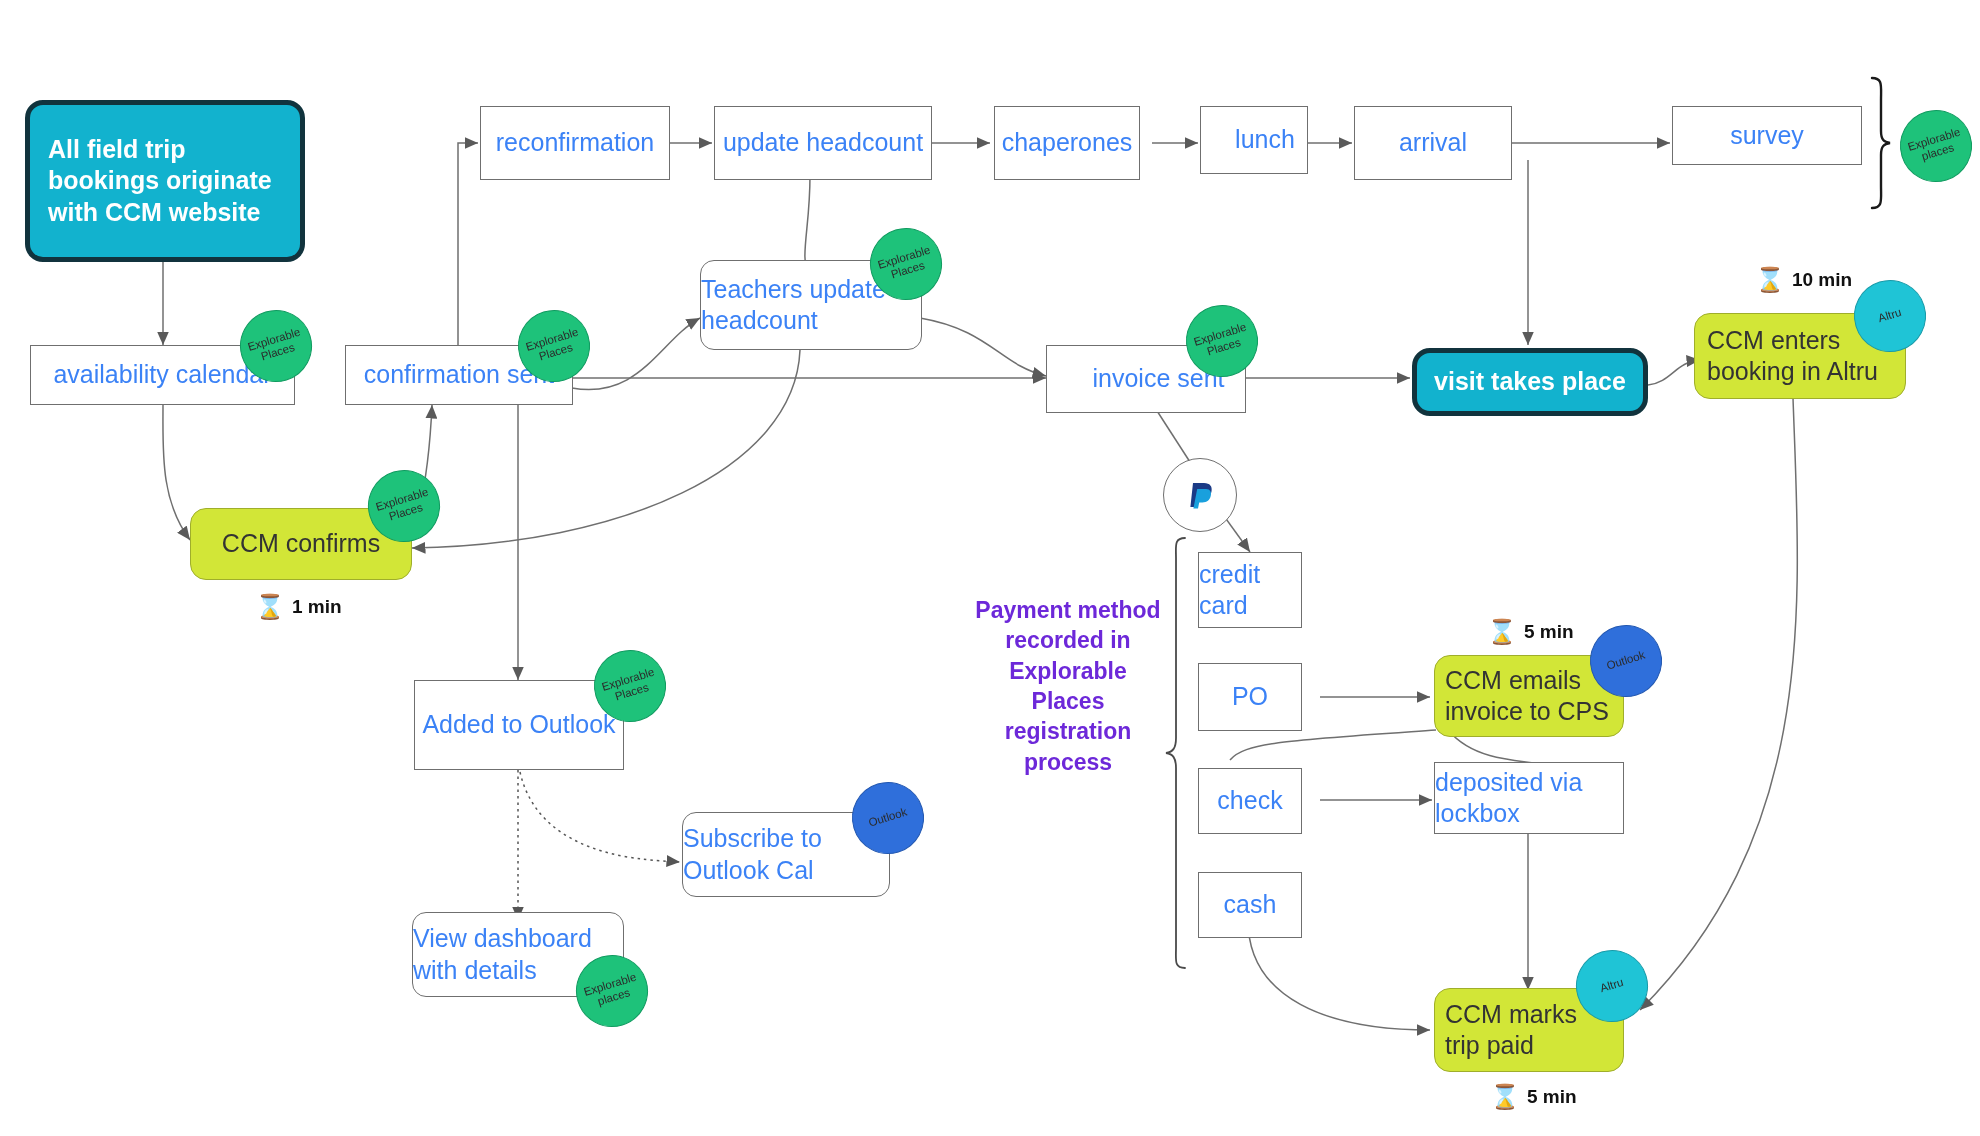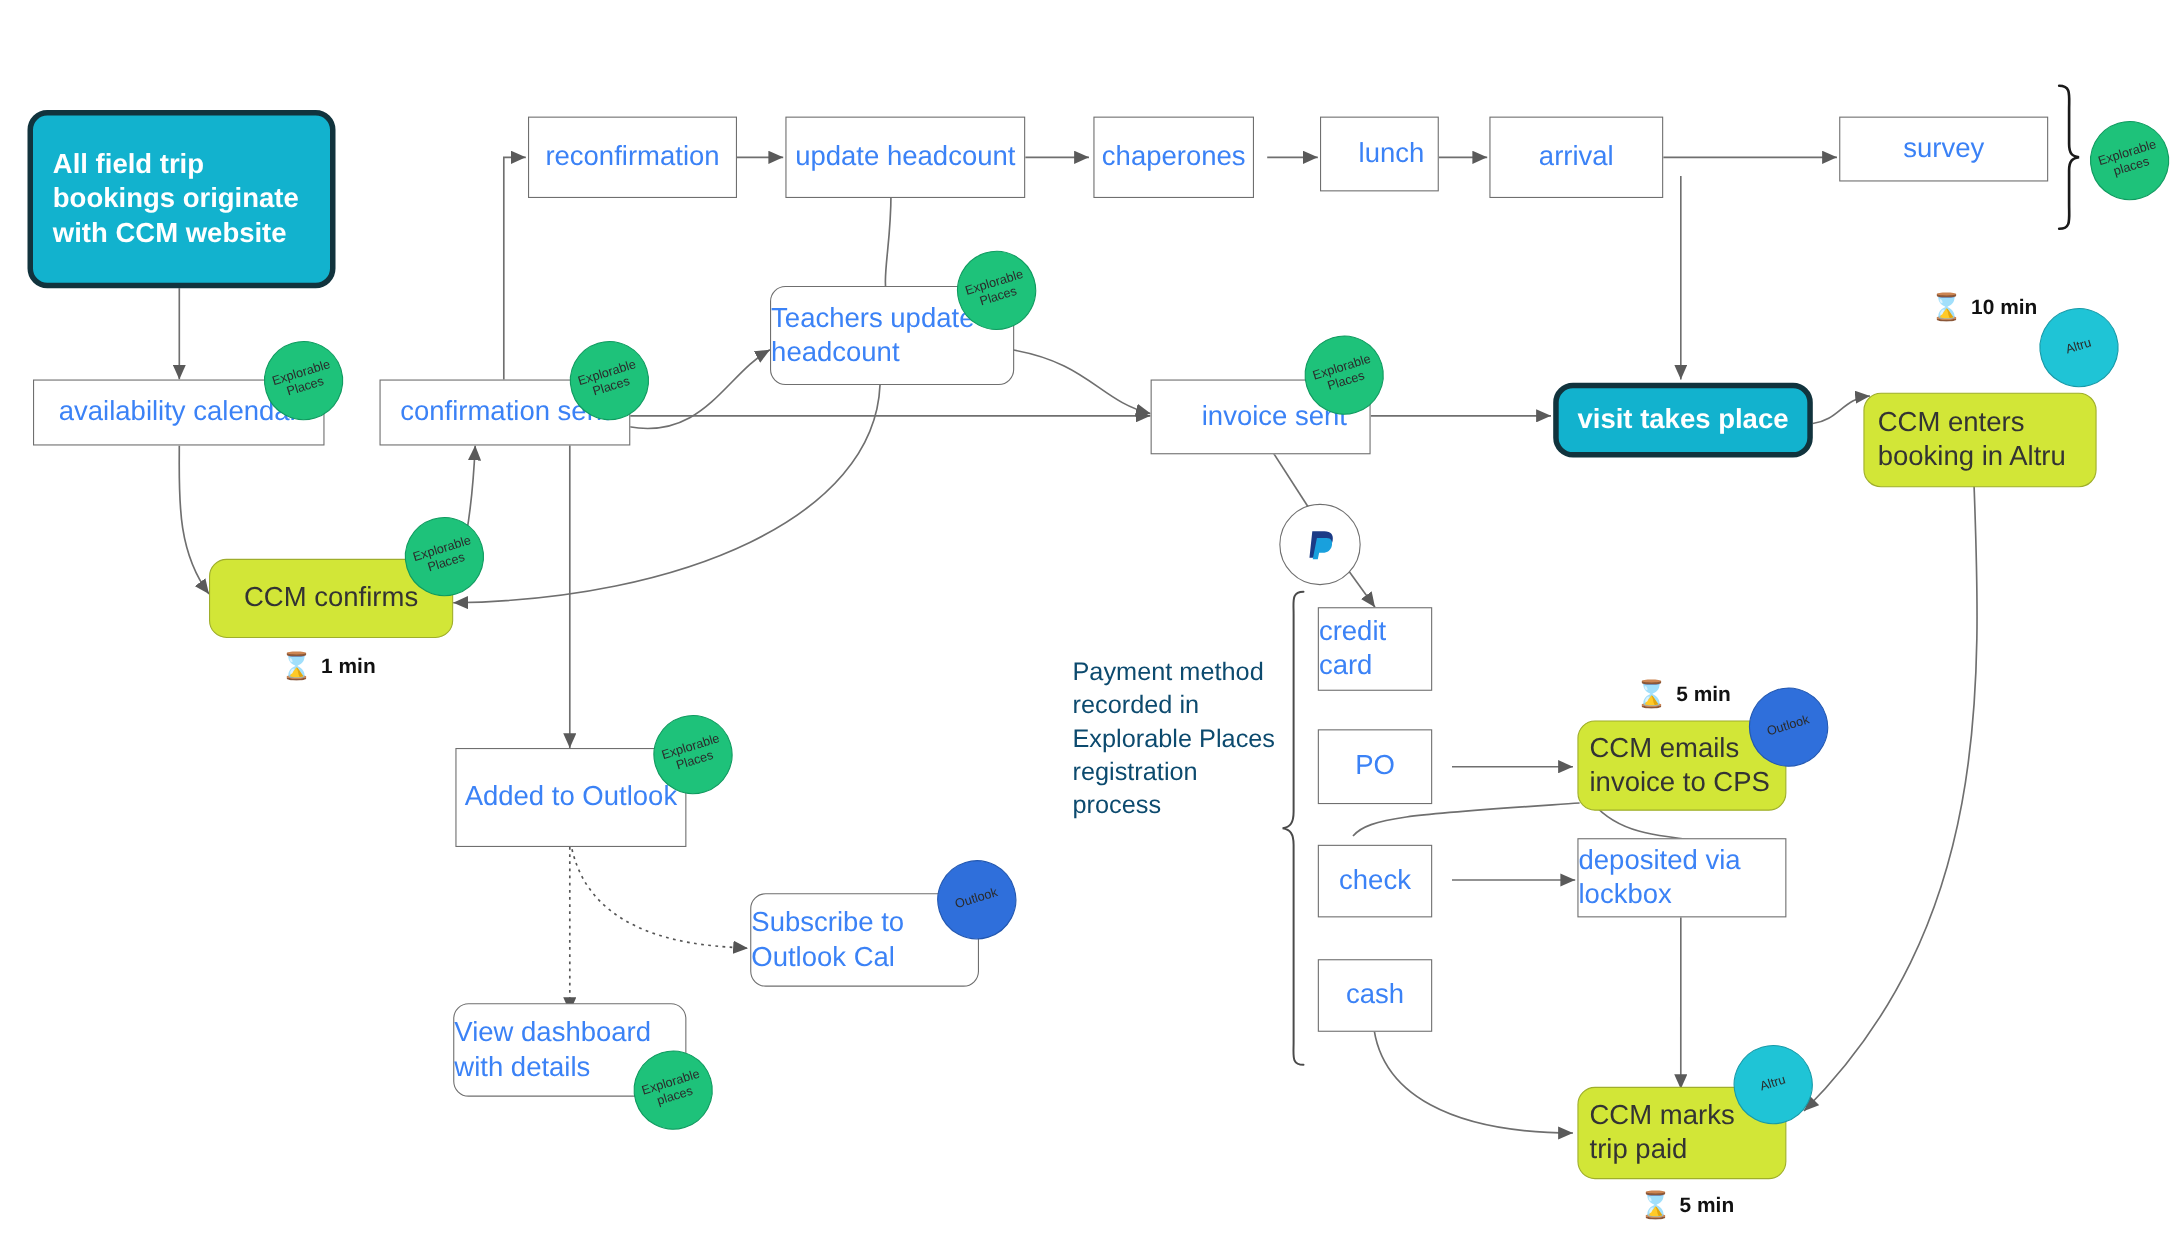--- a/index.html
+++ b/index.html
@@ -32,21 +32,21 @@
 
   
   .paypal{position:absolute;border-radius:50%;background:#ffffff;border:1.4px solid #6f6f6f;
           display:flex;align-items:center;justify-content:center;}
 
   
   .dur{position:absolute;display:flex;align-items:center;gap:7px;font-size:19px;
        font-weight:bold;color:#111;white-space:nowrap;}
   .hourglass{font-size:24px;line-height:1;color:#000;}
 
-  .note{position:absolute;font-size:23px;color:#0c4a6e;text-align:left;line-height:1.32;}
+  .note{position:absolute;font-size:23px;color:#6d28d9;text-align:center;line-height:1.32;font-weight:bold;}
 </style>
 </head>
 <body>
 
 <div id="canvas">
 
   <svg id="wires" viewBox="0 0 1980 1136">
     <defs>
       <marker id="ah" markerWidth="10" markerHeight="8" refX="9" refY="4" orient="auto">
         <path d="M0,0 L9,4 L0,8 z" fill="#5a5a5a"></path>
@@ -190,21 +190,21 @@
     <span>invoice sent</span>
   </div>
   <div class="badge ep" style="left:1186px;top:305px;width:70px;height:70px;">
     <span>Explorable Places</span>
   </div>
 
   <div class="node teal" style="left:1412px;top:348px;width:236px;height:68px;">
     <span>visit takes place</span>
   </div>
 
-  <div class="node lime" style="left:1694px;top:313px;width:212px;height:86px;padding:0 12px;margin-top:44px;">
+  <div class="node lime" style="left:1694px;top:313px;width:212px;height:86px;padding:0 12px;">
     <span>CCM enters booking in Altru</span>
   </div>
   <div class="badge altru" style="left:1854px;top:280px;width:70px;height:70px;">
     <span>Altru</span>
   </div>
   <div class="dur" style="left:1755px;top:268px;">
     <span class="hourglass">⌛</span>
     <span>10 min</span>
   </div>
 

